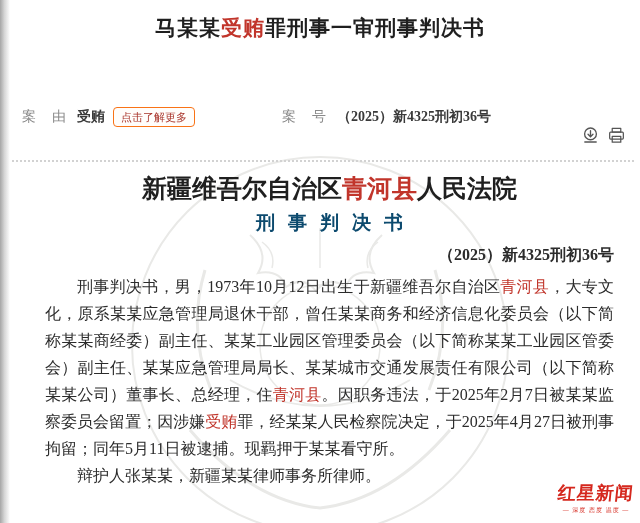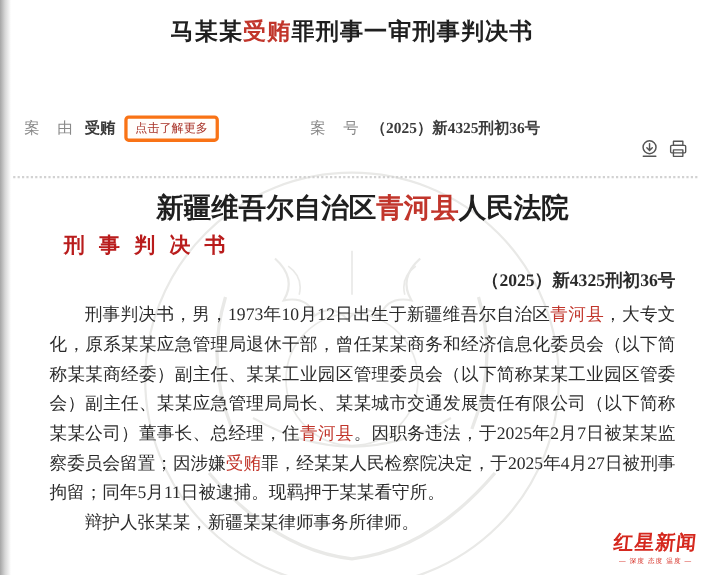--- a/index.html
+++ b/index.html
@@ -21,35 +21,35 @@
   .red { color:#c1352b; }
   
   .meta { position:absolute; top:100px; left:22px; right:12px; z-index:4; font-size:14px; }
   .meta-row { display:flex; align-items:center; height:34px; }
   .meta-cell-left { width:260px; display:flex; align-items:center; }
   .meta-cell-right { flex:1; display:flex; align-items:center;text-align:right; }
   .meta-label { color:#8a8a8a; letter-spacing:1px; margin-right:10px; white-space:pre; }
   .meta-value { color:#3a3a3a; font-weight:bold; }
   .more-btn {
     margin-left:8px; font-size:11px; color:#a83228; background:#fffdfb;
-    border:3px solid #f97316; border-radius:4px; padding:2px 7px;
+    border:1px solid #f97316; border-radius:4px; padding:2px 7px;
     font-family:"Liberation Serif","DejaVu Serif",serif; cursor:pointer; line-height:1.3;
   }
   .meta-icons { position:absolute; top:126px; right:14px; display:flex; gap:7px; z-index:6; }
   .meta-icons svg { display:block; cursor:pointer; }
   .divider {
     position:absolute; top:160px; left:8px; right:6px;
     border-top:2px dotted #d2d2d2; z-index:4;
   }
   
   .watermark { position:absolute; left:0; top:130px; width:640px; height:400px; z-index:1; pointer-events:none; }
   
   .doc { position:absolute; top:172px; left:45px; right:26px; z-index:3; }
   .court-line { text-align:center; font-size:25px; font-weight:bold; color:#1f1f1f; }
-  .doc-type { text-align:left; font-size:19px; font-weight:bold; color:#b91c1c;
+  .doc-type { text-align:center; font-size:19px; font-weight:bold; color:#0c4a6e;
               letter-spacing:13px; text-indent:13px; margin-top:5px; }
   .case-no-line { text-align:right; font-size:16px; font-weight:600; color:#2b2b2b; margin-top:9px; }
   .paragraphs { margin-top:7px; font-size:16px; line-height:27px; text-align:justify; color:#2b2b2b; }
   .paragraphs p { text-indent:2em; }
   
   .brand { position:absolute; right:6px; bottom:8px; text-align:center; z-index:6; }
   .brand-name {
     font-size:18px; font-weight:bold; color:#d5281e; letter-spacing:1px;
     transform:skewX(-6deg); font-family:"Liberation Sans","DejaVu Sans",sans-serif;
   }

